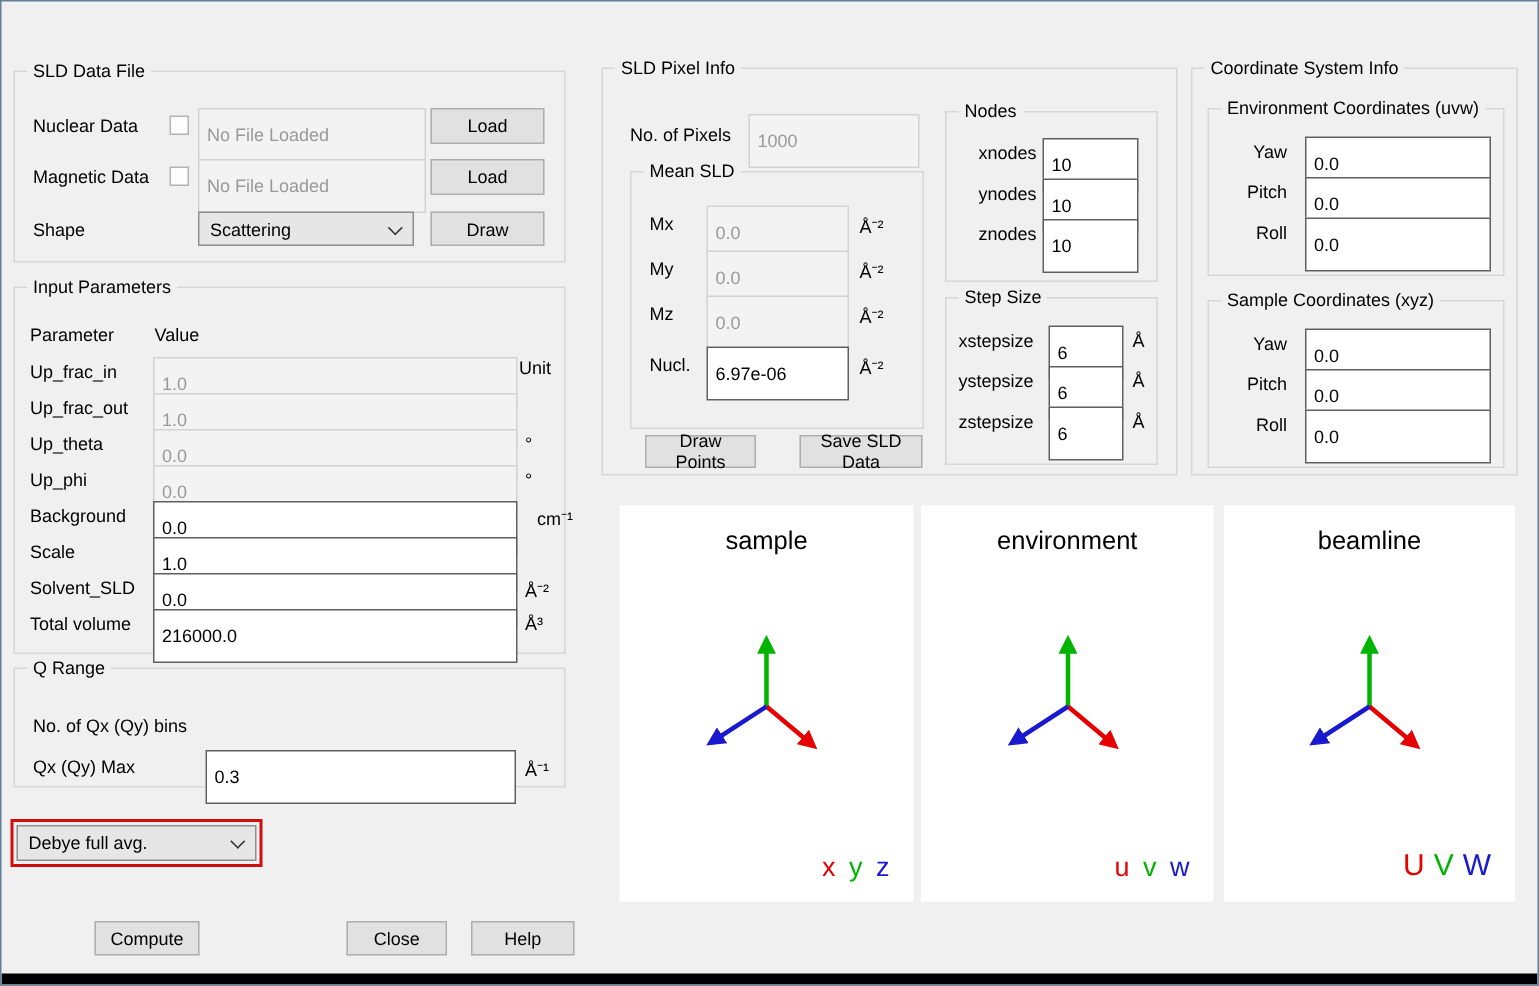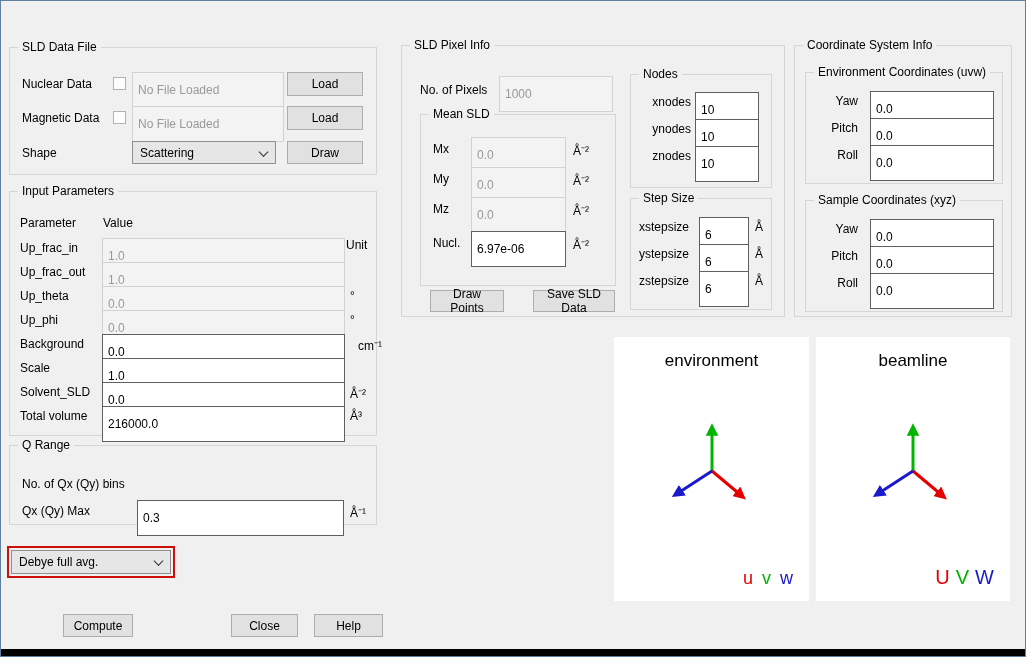--- a/index.html
+++ b/index.html
@@ -206,20 +206,33 @@
       <span class="gb-title">Sample Coordinates (xyz)</span>
       <span class="lbl ralign" style="left:10px;top:21px;width:42px;">Yaw</span>
       <input class="field" style="left: 64px; top: 18px; width: 124px; height: 20px;" value="0.0">
       <span class="lbl ralign" style="left:10px;top:48px;width:42px;">Pitch</span>
       <input class="field" style="left: 64px; top: 45px; width: 124px; height: 20px;" value="0.0">
       <span class="lbl ralign" style="left:10px;top:75px;width:42px;">Roll</span>
       <input class="field" style="left: 64px; top: 72px; width: 124px; height: 20px;" value="0.0">
     </div>
   </div>
 
+  <div class="panel" style="left:412px;top:336px;width:196px;height:264px;">
+    <div class="panel-title">sample</div>
+    <svg class="axes" width="130" height="112">
+      <line x1="65" y1="62" x2="65" y2="18" stroke="#00b400" stroke-width="3" marker-end="url(#ah-g)"></line>
+      <line x1="65" y1="62" x2="96" y2="88" stroke="#e60000" stroke-width="3" marker-end="url(#ah-r)"></line>
+      <line x1="65" y1="62" x2="28" y2="86" stroke="#1919cd" stroke-width="3" marker-end="url(#ah-b)"></line>
+    </svg>
+    <div class="letters">
+      <span class="c-red">x</span>
+      <span class="c-green">y</span>
+      <span class="c-blue">z</span>
+    </div>
+  </div>
 
   <div class="panel" style="left:613px;top:336px;width:195px;height:264px;">
     <div class="panel-title">environment</div>
     <svg class="axes" width="130" height="112">
       <line x1="65" y1="62" x2="65" y2="18" stroke="#00b400" stroke-width="3" marker-end="url(#ah-g)"></line>
       <line x1="65" y1="62" x2="96" y2="88" stroke="#e60000" stroke-width="3" marker-end="url(#ah-r)"></line>
       <line x1="65" y1="62" x2="28" y2="86" stroke="#1919cd" stroke-width="3" marker-end="url(#ah-b)"></line>
     </svg>
     <div class="letters">
       <span class="c-red">u</span>

